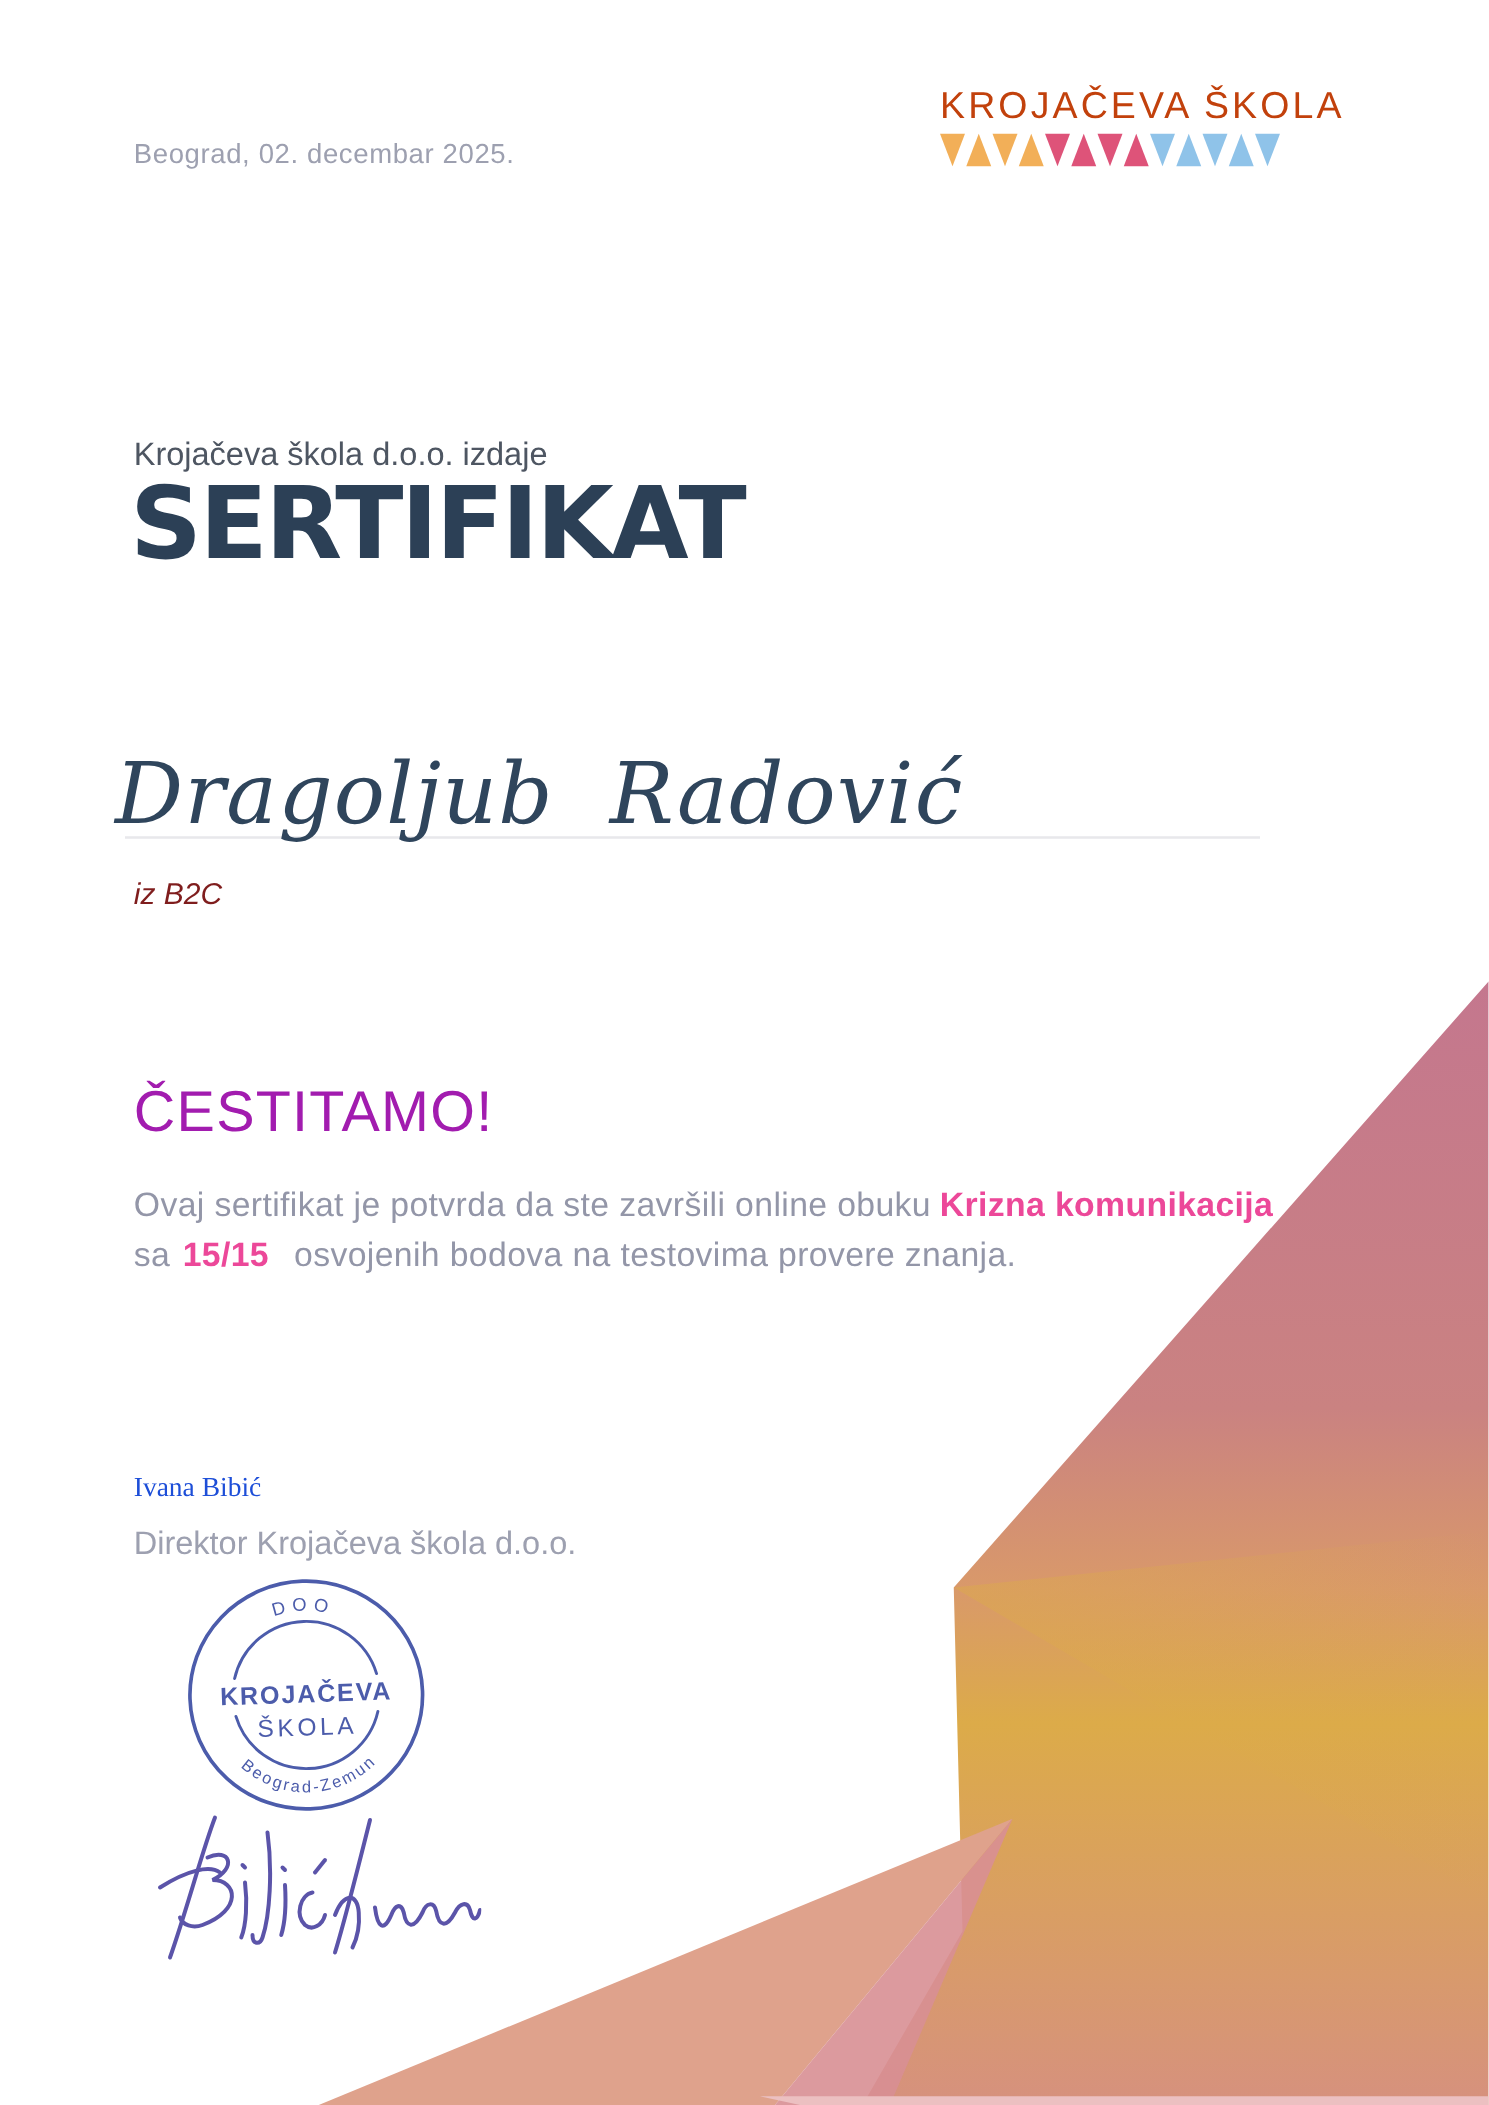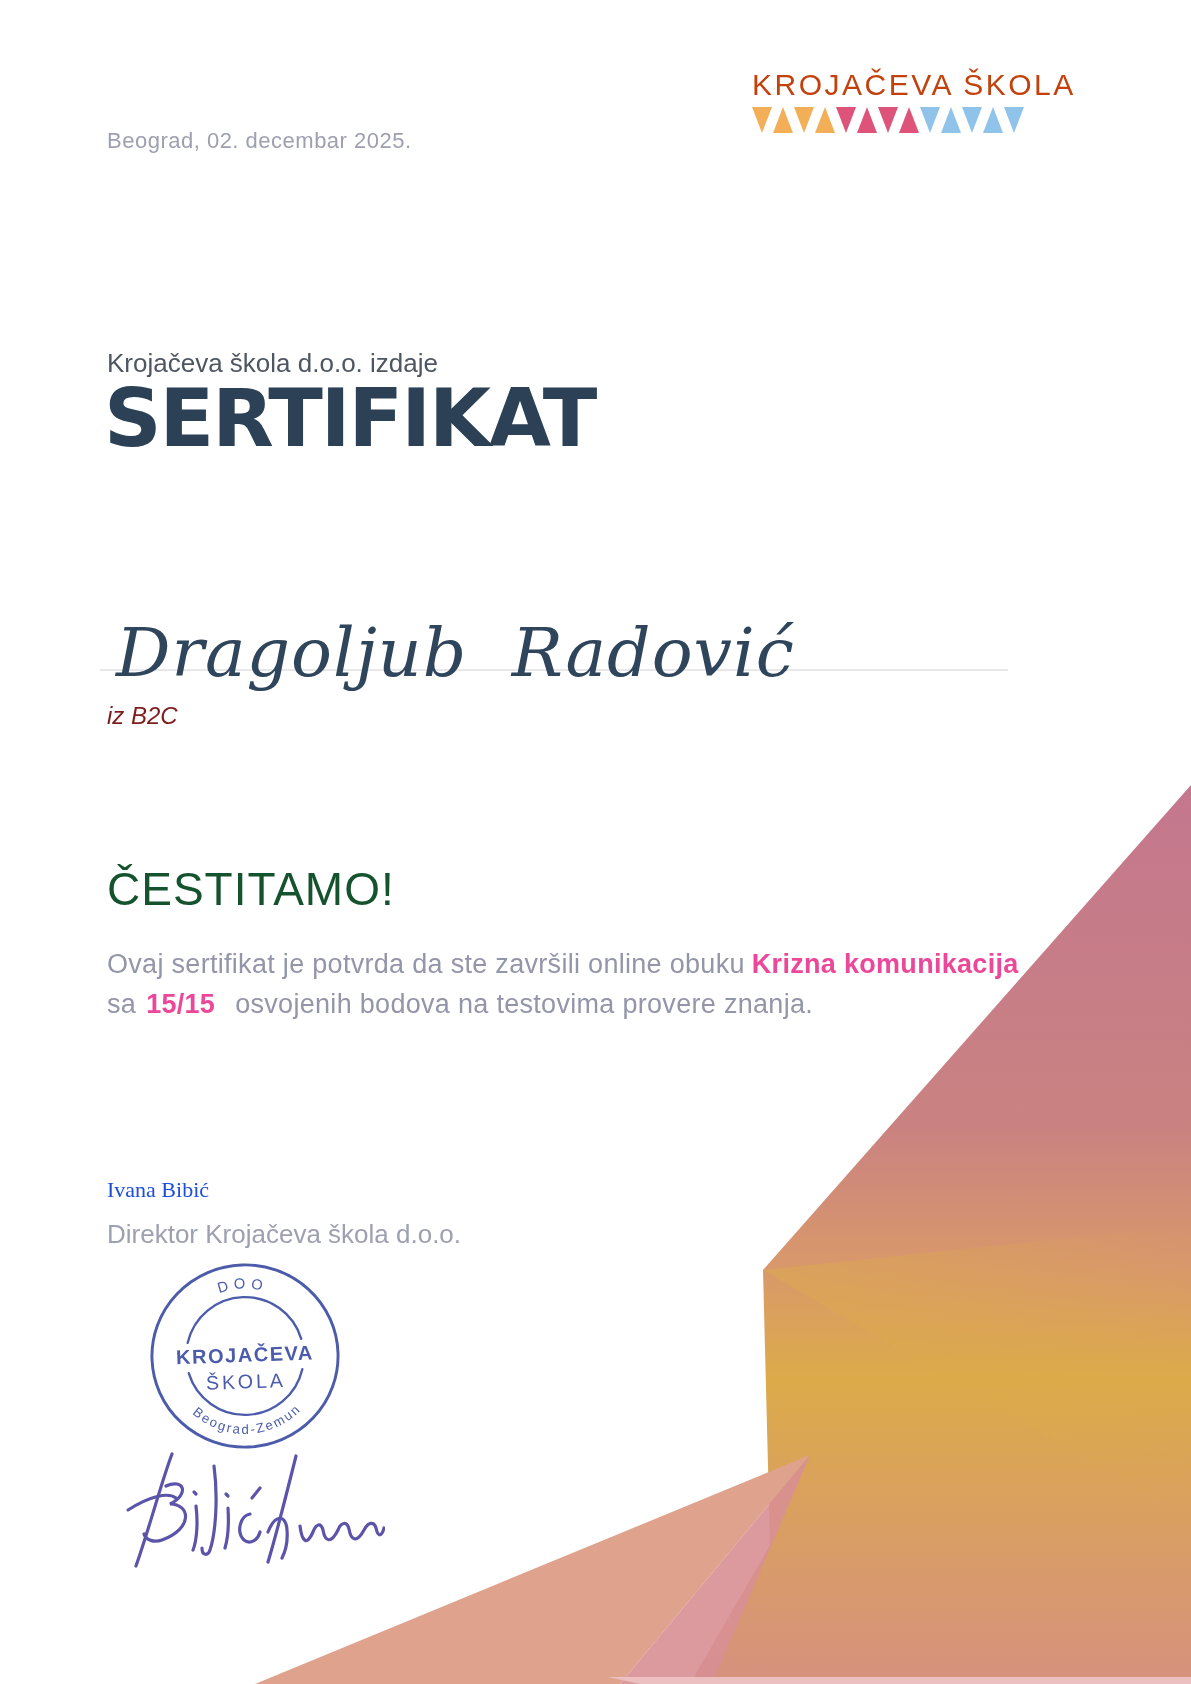--- a/index.html
+++ b/index.html
@@ -1,36 +1,36 @@
 <!DOCTYPE html>
 <html><head>
 <meta charset="utf-8">
 <style>
   html,body{margin:0;padding:0;background:#ffffff;}
   .page{position:relative;width:1191px;height:1684px;background:#fff;overflow:hidden;
         font-family:"Liberation Sans",sans-serif;}
   .abs{position:absolute;}
   
-  .date{left:107px;top:128px;font-size:22px;color:#9DA0B0;letter-spacing:.5px;}
+  .date{left:107px;top:110px;font-size:22px;color:#9DA0B0;letter-spacing:.5px;}
   .logo-text{left:752px;top:68px;font-size:30px;letter-spacing:2.5px;color:#c2410c;white-space:nowrap;}
   .logo-tris{left:752px;top:107px;display:flex;gap:1px;height:26px;}
   .tri{width:0;height:0;border-left:10px solid transparent;border-right:10px solid transparent;}
   .tri.down{border-top:26px solid var(--c);}
   .tri.up{border-bottom:26px solid var(--c);}
   
   .issuer{left:107px;top:348px;font-size:26px;color:#4E5662;}
   .big-title{left:104px;top:372px;font-size:80px;font-weight:800;letter-spacing:-2px;
              color:#2C4056;font-family:"DejaVu Sans",sans-serif;}
   
-  .recipient-name{left:116px;top:596px;font-size:68px;font-style:italic;color:#2F455C;
-                  font-family:"DejaVu Serif",serif;letter-spacing:1px;word-spacing:22px;white-space:nowrap;margin-top:17px;}
+  .recipient-name{left:92px;top:596px;font-size:68px;font-style:italic;color:#2F455C;
+                  font-family:"DejaVu Serif",serif;letter-spacing:1px;word-spacing:22px;white-space:nowrap;}
   .name-underline{left:100px;top:669px;width:908px;height:2px;background:#E8E8EB;}
   .origin{left:107px;top:702px;font-size:24px;font-style:italic;color:#7f1d1d;}
   
-  .congrats{left:107px;top:862px;font-size:46px;color:#14532d;letter-spacing:1px;}
+  .congrats{left:107px;top:862px;font-size:46px;color:#a21caf;letter-spacing:1px;}
   .body-text{left:107px;top:944px;width:1020px;font-size:27px;line-height:40px;
              color:#9396A8;letter-spacing:.3px;}
   .body-text b{font-weight:700;color:#ec4899;}
   .gap-l{margin-left:7px;}
   .gap-both{margin-left:10px;margin-right:20px;}
   
   .signer-name{left:107px;top:1177px;font-size:22px;color:#1d4ed8;font-family:Liberation Serif, serif;}
   .signer-title{left:107px;top:1219px;font-size:26px;color:#9DA0B0;}
   
   .stamp{left:147px;top:1260px;width:196px;height:192px;transform:rotate(-2deg);opacity:.92;}

